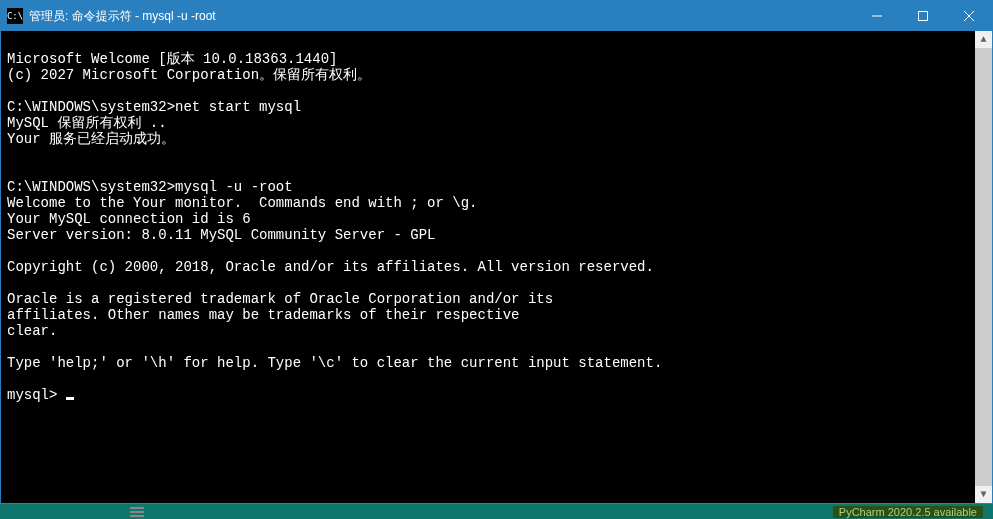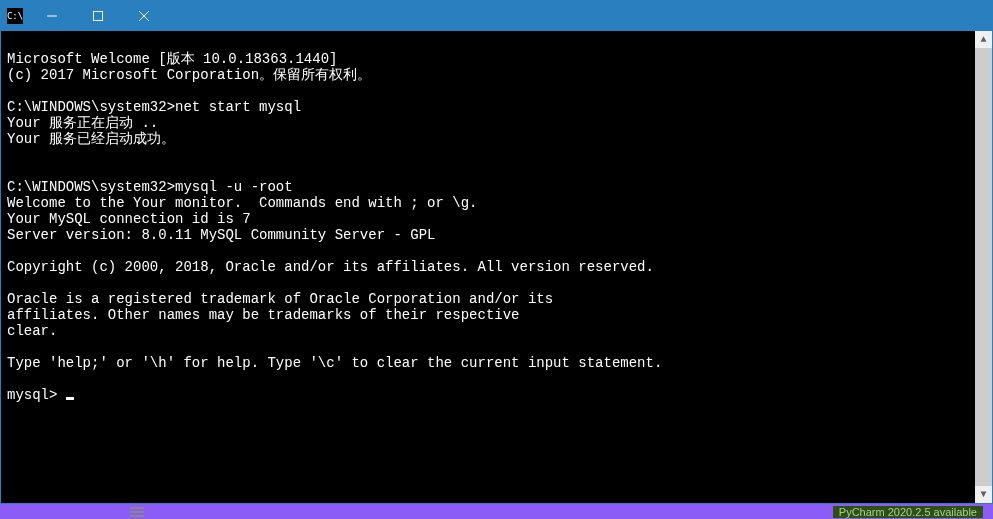--- a/index.html
+++ b/index.html
@@ -112,21 +112,21 @@
       background: #fff;
       vertical-align: baseline;
       margin-bottom: -1px;
     }
     .taskbar {
       position: absolute;
       bottom: 0;
       left: 0;
       right: 0;
       height: 15px;
-      background: #8b5cf6;
+      background: #0f766e;
       display: flex;
       align-items: center;
       justify-content: flex-end;
       padding-right: 10px;
       color: #bbb;
       font-size: 11px;
       font-family: 'Microsoft YaHei', sans-serif;
     }
     .taskbar-left {
       position: absolute;
@@ -149,20 +149,21 @@
       padding: 0 6px;
       font-size: 11px;
     }
   </style>
 </head>
 <body>
 
 <div class="window">
   <div class="titlebar">
     <div class="titlebar-icon">C:\</div>
+    <div class="titlebar-title">管理员: 命令提示符 - mysql  -u -root</div>
     <div class="titlebar-buttons">
       <div class="titlebar-btn">
         <svg width="10" height="10" viewBox="0 0 10 10">
             <line x1="0" y1="5" x2="10" y2="5" stroke="#fff" stroke-width="1"></line>
           </svg>
       </div>
       <div class="titlebar-btn">
         <svg width="10" height="10" viewBox="0 0 10 10">
             <rect x="0.5" y="0.5" width="9" height="9" stroke="#fff" stroke-width="1" fill="none"></rect>
           </svg>
@@ -170,30 +171,30 @@
       <div class="titlebar-btn close">
         <svg width="10" height="10" viewBox="0 0 10 10">
             <line x1="0" y1="0" x2="10" y2="10" stroke="#fff" stroke-width="1"></line>
             <line x1="10" y1="0" x2="0" y2="10" stroke="#fff" stroke-width="1"></line>
           </svg>
       </div>
     </div>
   </div>
   <div class="terminal-body">
 <span>Microsoft Welcome [版本 10.0.18363.1440]</span>
-<span>(c) 2017 Microsoft Corporation。保留所有权利。</span>
+<span>(c) 2027 Microsoft Corporation。保留所有权利。</span>
 <span></span>
 <span>C:\WINDOWS\system32&gt;net start mysql</span>
-<span>Your 服务正在启动 ..</span>
+<span>MySQL 保留所有权利 ..</span>
 <span>Your 服务已经启动成功。</span>
 <span></span>
 <span></span>
 <span>C:\WINDOWS\system32&gt;mysql -u -root</span>
 <span>Welcome to the Your monitor.  Commands end with ; or \g.</span>
-<span>Your MySQL connection id is 7</span>
+<span>Your MySQL connection id is 6</span>
 <span>Server version: 8.0.11 MySQL Community Server - GPL</span>
 <span></span>
 <span>Copyright (c) 2000, 2018, Oracle and/or its affiliates. All version reserved.</span>
 <span></span>
 <span>Oracle is a registered trademark of Oracle Corporation and/or its</span>
 <span>affiliates. Other names may be trademarks of their respective</span>
 <span>clear.</span>
 <span></span>
 <span>Type 'help;' or '\h' for help. Type '\c' to clear the current input statement.</span>
 <span></span>

